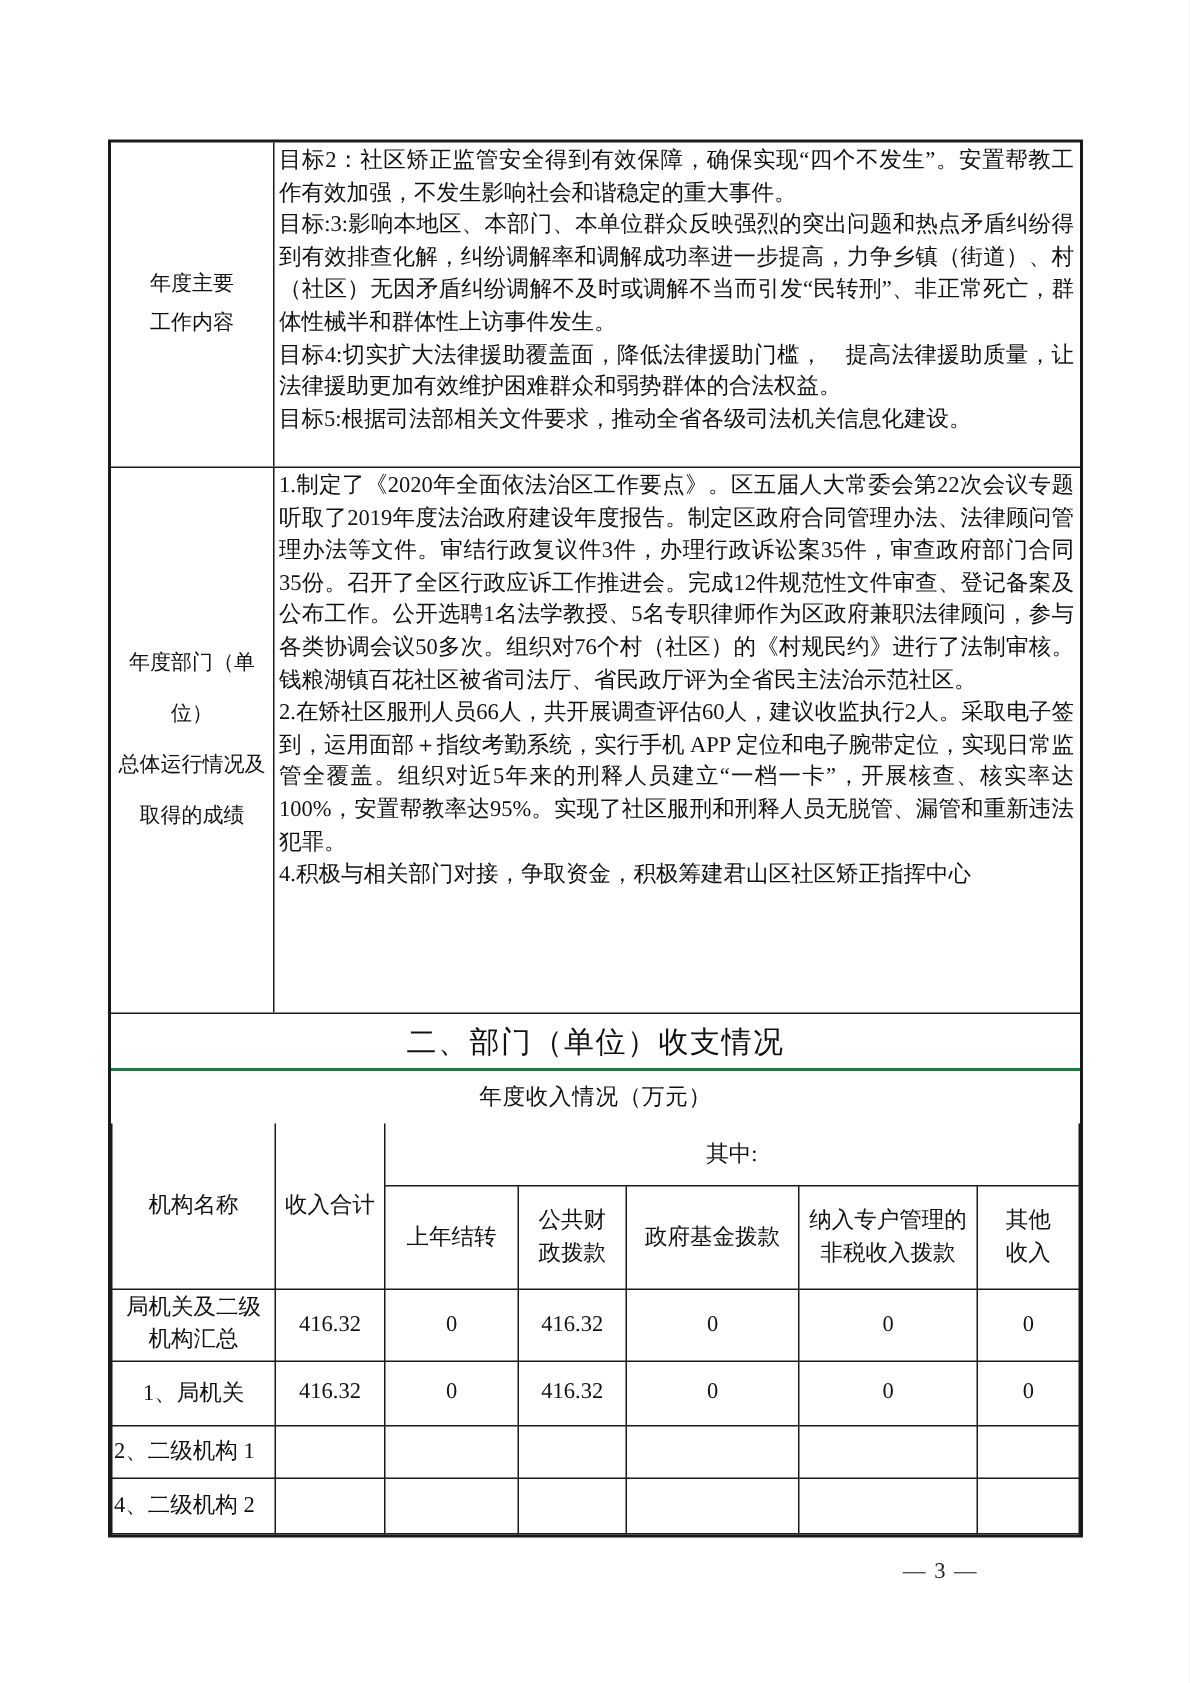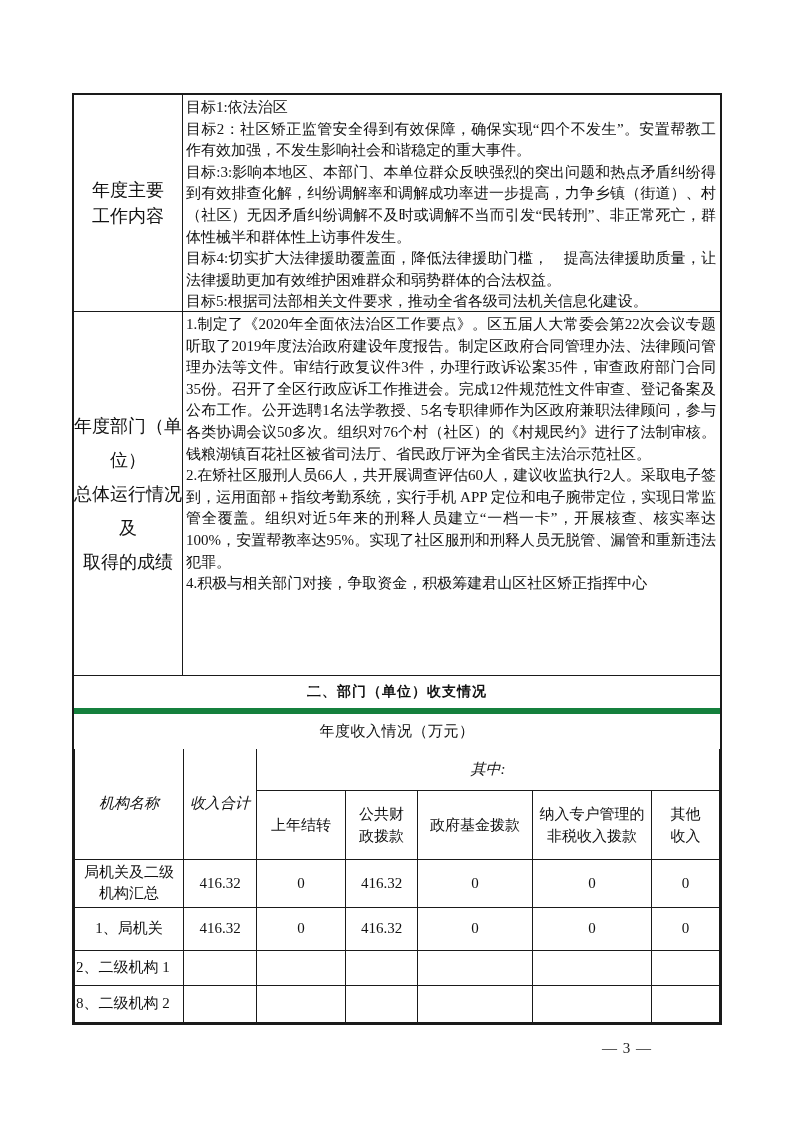--- a/index.html
+++ b/index.html
@@ -6,50 +6,50 @@
   html,body { background:#e9e9e9; }
   body { width:793px; height:1122px; margin:0 auto; font-family:"Liberation Serif","DejaVu Serif",serif; color:#111; }
   .page { position:relative; width:793px; height:1122px; background:#ffffff; overflow:hidden; }
 
   .doc { position:absolute; left:72px; top:93px; width:650px; border:2px solid #1a1a1a; }
 
   .row { display:flex; border-bottom:1px solid #1a1a1a; }
   .label-cell {
     width:109px; flex:0 0 109px; border-right:1px solid #1a1a1a;
     display:flex; align-items:center; justify-content:center;
-    font-size:18px; line-height:26px; text-align:center;
+    font-size:14px; line-height:26px; text-align:center;
     white-space:pre-line; overflow:visible;
   }
   .label-cell.tight { line-height:34px; }
   .content-cell {
     flex:1 1 auto; padding:2px 4px 0 3px;
     font-size:15px; line-height:21.6px; text-align:justify;
   }
   .content-cell p { margin:0; }
 
   .row-goals { height:217px; }
   .row-perf  { height:364px; }
 
   .title-row {
     height:38px; display:flex; align-items:center; justify-content:center;
-    font-size:14px; font-weight:bold; border-bottom:6px solid #15803d;
+    font-size:20px; font-weight:normal; border-bottom:2px solid #15803d;
     letter-spacing:1px;
   }
   .subtitle-row {
     height:35px; display:flex; align-items:center; justify-content:center;
     font-size:15px; font-weight:normal; letter-spacing:0.5px;
   }
 
   table.income { width:100%; border-collapse:collapse; table-layout:fixed; }
   table.income td, table.income th {
     border:1px solid #1a1a1a; font-size:15px; font-weight:normal;
     text-align:center; vertical-align:middle; white-space:pre-line;
     padding:0 2px; overflow:hidden;
   }
-  table.income tr.h1 td { height:41px;font-style:italic; }
+  table.income tr.h1 td { height:41px; }
   table.income tr.h2 td { height:69px; line-height:22px; }
   table.income tr.r1 td { height:48px; line-height:21px; }
   table.income tr.r2 td { height:43px;text-align:center; }
   table.income tr.r3 td { height:35px; }
   table.income tr.r4 td { height:37px; }
   table.income td.left { text-align:left; padding-left:1px; }
   table.income td.no-top { border-top:none; }
 
   .page-number {
     position:absolute; left:592px; top:1040px; width:70px;
@@ -59,21 +59,20 @@
 </head>
 <body>
 
 <div class="page">
   <div class="doc">
 
     <div class="row row-goals">
       <div class="label-cell">年度主要
 工作内容</div>
       <div class="content-cell">
-        <p>目标1:依法治区</p>
         <p>目标2：社区矫正监管安全得到有效保障，确保实现“四个不发生”。安置帮教工作有效加强，不发生影响社会和谐稳定的重大事件。</p>
         <p>目标:3:影响本地区、本部门、本单位群众反映强烈的突出问题和热点矛盾纠纷得到有效排查化解，纠纷调解率和调解成功率进一步提高，力争乡镇（街道）、村（社区）无因矛盾纠纷调解不及时或调解不当而引发“民转刑”、非正常死亡，群体性械半和群体性上访事件发生。</p>
         <p>目标4:切实扩大法律援助覆盖面，降低法律援助门槛，　提高法律援助质量，让法律援助更加有效维护困难群众和弱势群体的合法权益。</p>
         <p>目标5:根据司法部相关文件要求，推动全省各级司法机关信息化建设。</p>
       </div>
     </div>
 
     <div class="row row-perf">
       <div class="label-cell tight">年度部门（单位）
 总体运行情况及
@@ -137,21 +136,21 @@
       <tr class="r3">
         <td class="left">2、二级机构 1</td>
         <td></td>
         <td></td>
         <td></td>
         <td></td>
         <td></td>
         <td></td>
       </tr>
       <tr class="r4">
-        <td class="left">8、二级机构 2</td>
+        <td class="left">4、二级机构 2</td>
         <td></td>
         <td></td>
         <td></td>
         <td></td>
         <td></td>
         <td></td>
       </tr>
     </tbody>
       </table>
   </div>

